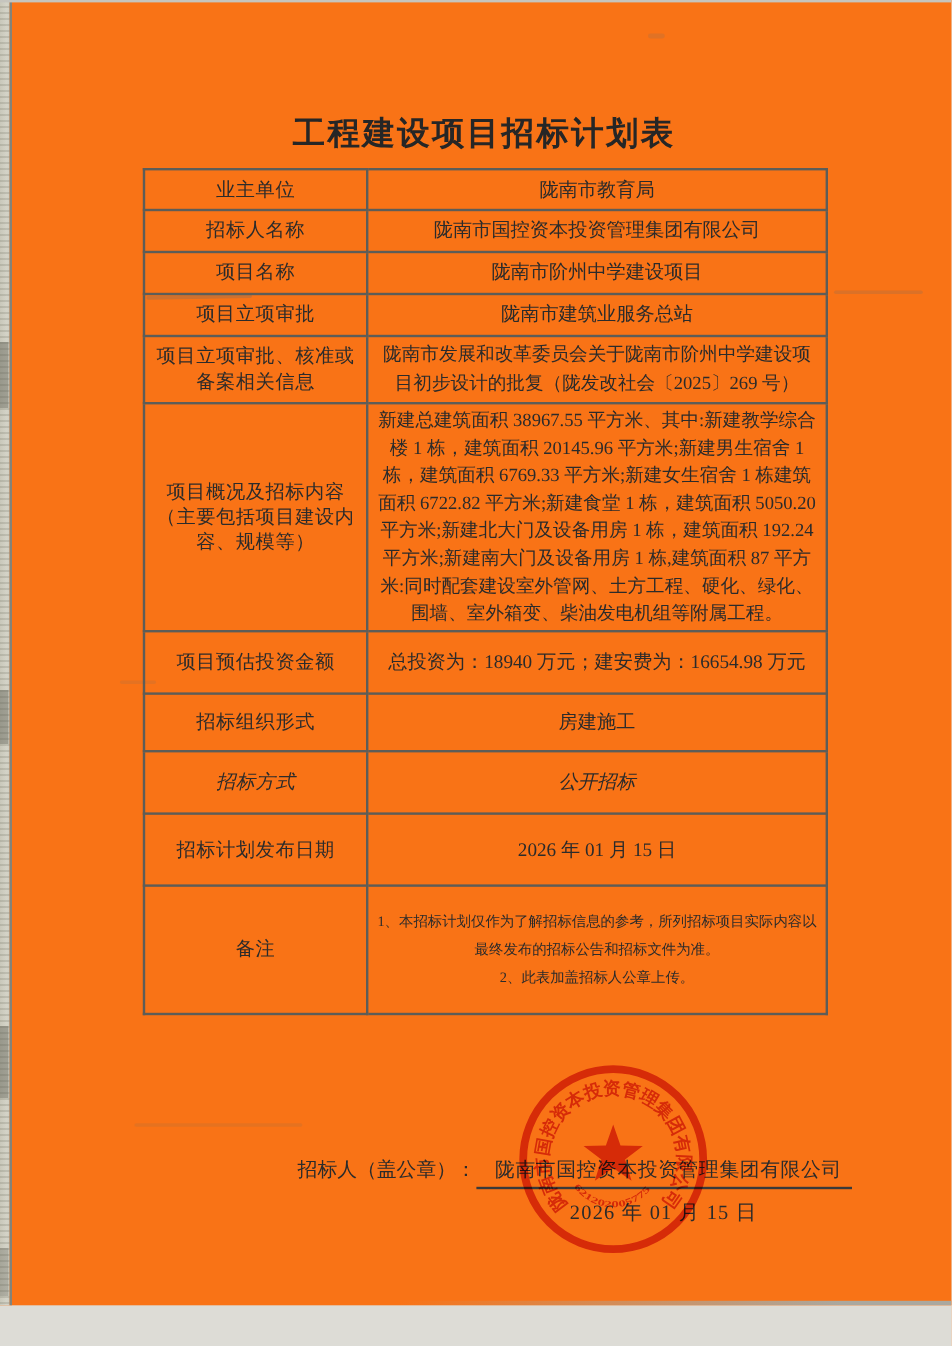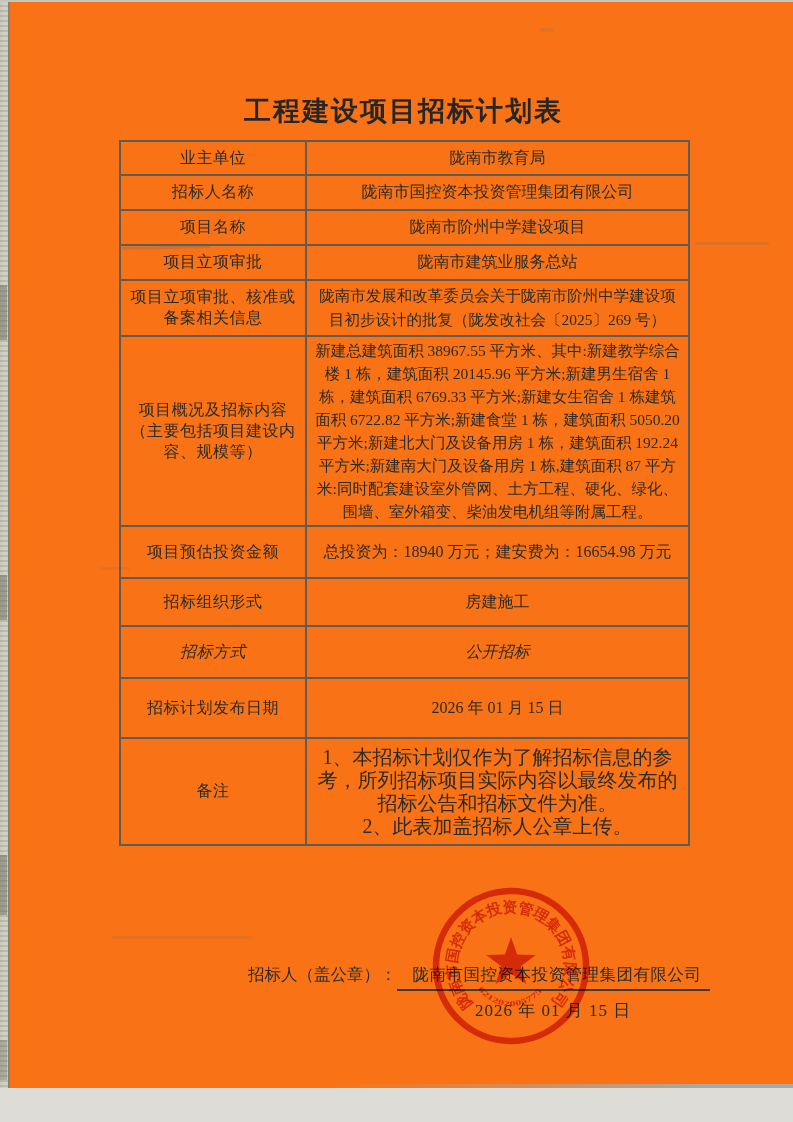--- a/index.html
+++ b/index.html
@@ -46,21 +46,21 @@
     padding:2px 6px;
     overflow:hidden;
   }
   table.bid th{text-align:center;letter-spacing:.5px;}
   table.bid td{text-align:center;}
   td.longtext{
     text-align:justify;text-align-last:center;
     font-size:15.5px;line-height:23px;padding:2px 7px;
   }
   td.approval{line-height:24px;}
-  td.remarks{text-align:left;font-size:20px;line-height:23px;padding:4px 9px;}
+  td.remarks{text-align:left;font-size:12px;line-height:23px;padding:4px 9px;}
   tr.r0{height:34px;} tr.r1{height:35px;margin-left:34px;} tr.r2{height:35px;font-family:Liberation Serif, serif;} tr.r3{height:35px;}
   tr.r4{height:56px;} tr.r5{height:186px;} tr.r6{height:50px;} tr.r7{height:52px;}
   tr.r8{height:48px;} tr.r9{height:52px;font-style:italic;} tr.r10{height:48px;} tr.r11{height:60px;}
   tr.r12{height:107px;}
   
   .sig-line{
     position:absolute;left:248px;top:964px;
     font-size:16.5px;white-space:nowrap;z-index:4;
   }
   .sig-company{

